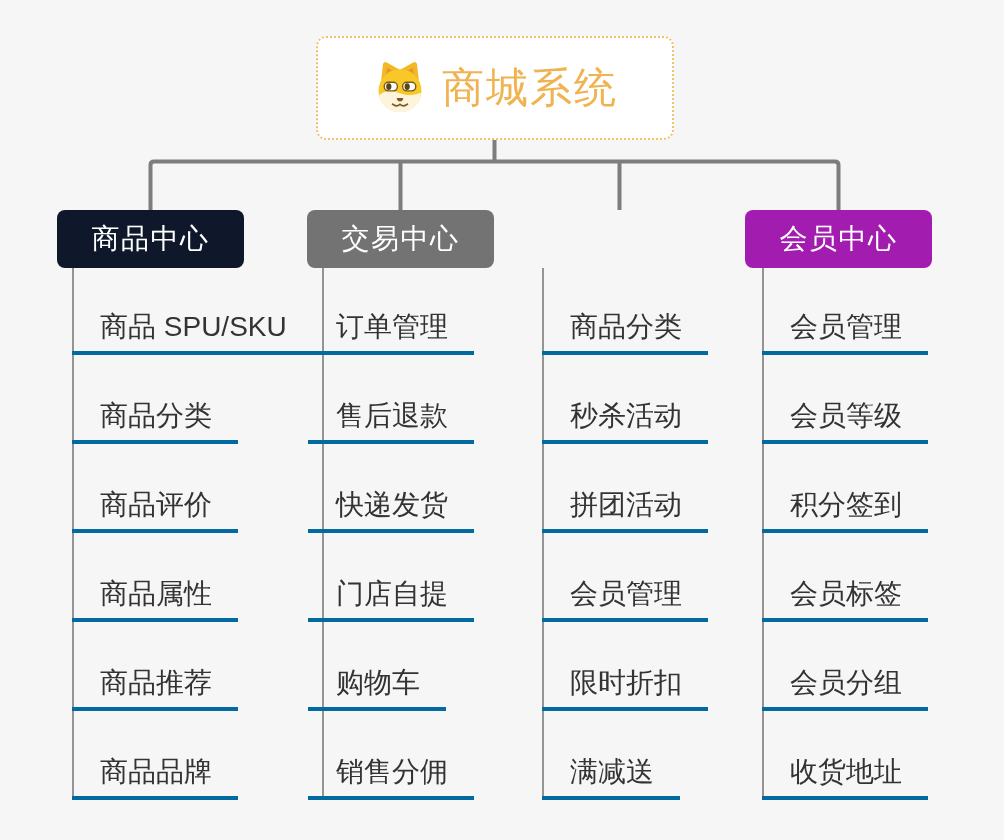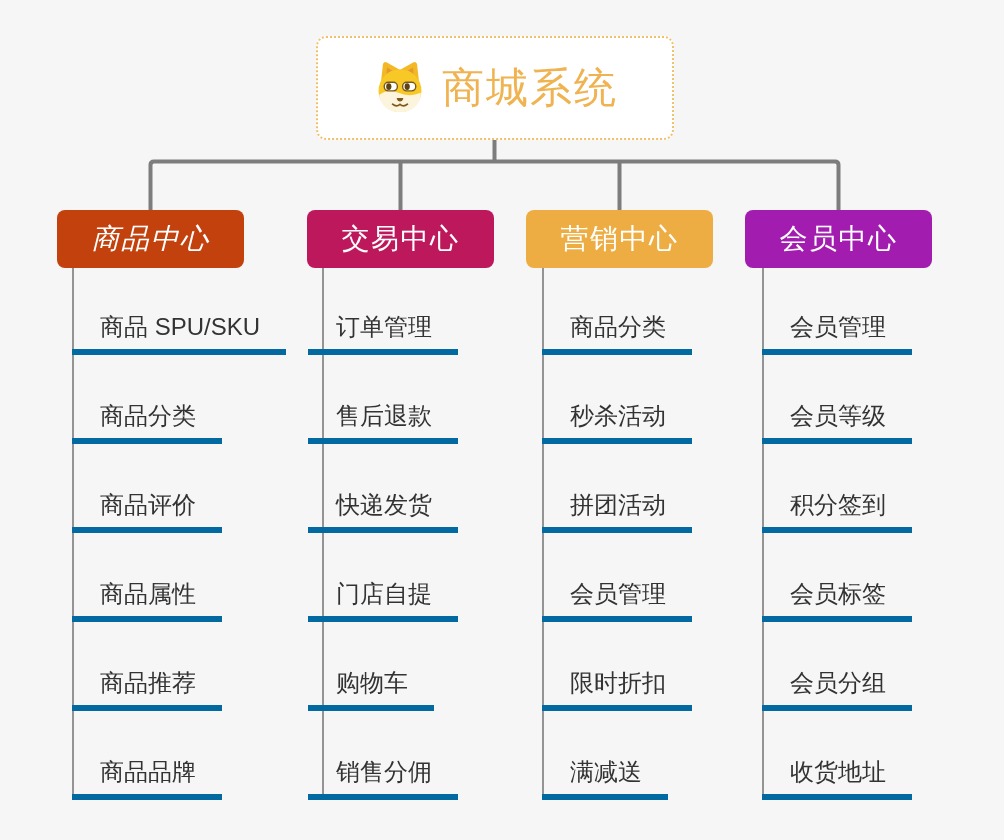--- a/index.html
+++ b/index.html
@@ -55,22 +55,22 @@
   .col-0{left:72px;}
   .col-1{left:308px;}
   .col-2{left:542px;}
   .col-3{left:762px;}
   .leaf-slot{
     height:89px;display:flex;align-items:flex-end;justify-content:flex-start;
   }
   .leaf{
     display:inline-block;white-space:nowrap;
     padding:0 26px 7px 28px;
-    border-bottom:6px solid #0369a1;
-    font-size:24px;color:#333333;line-height:1.25;
+    border-bottom:4px solid #0369a1;
+    font-size:28px;color:#333333;line-height:1.25;
   }
 </style>
 </head>
 <body>
 
 <div id="canvas">
 
   <svg id="connector-layer" width="1004" height="840" viewBox="0 0 1004 840">
     <g stroke="#7d7d7d" stroke-width="4" fill="none">
       <path d="M494.5 139 L494.5 161.5"></path>
@@ -91,28 +91,25 @@
       <rect x="14" y="25.5" rx="4.6" ry="4.6" width="15" height="9.8" fill="#ffffff" stroke="#7a5a18" stroke-width="1.6"></rect>
       <rect x="35" y="25.5" rx="4.6" ry="4.6" width="15" height="9.8" fill="#ffffff" stroke="#7a5a18" stroke-width="1.6"></rect>
       <ellipse cx="19.2" cy="30.4" rx="3" ry="3.9" fill="#5d4312"></ellipse>
       <ellipse cx="40.2" cy="30.4" rx="3" ry="3.9" fill="#5d4312"></ellipse>
       <path d="M29 43.5 h6 q1.1 0 .7 1.1 q-1.2 2.9 -3.7 2.9 q-2.5 0 -3.7 -2.9 q-.4 -1.1 .7 -1.1 z" fill="#7a5a18"></path>
       <path d="M23.5 50.5 q4.5 3.6 8.5 .2 q4 3.4 8.5 -.2" fill="none" stroke="#7a5a18" stroke-width="2" stroke-linecap="round"></path>
     </svg>
     <span class="root-title">商城系统</span>
   </div>
 
-  <div class="branch-node branch-0" style="background-color: #c2410c; font-style: italic;">
+  <div class="branch-node branch-0" style="background-color: #0f172a;">
     <span>商品中心</span>
   </div>
-  <div class="branch-node branch-1" style="background-color: #be185d;">
+  <div class="branch-node branch-1" style="background-color: #737373;">
     <span>交易中心</span>
-  </div>
-  <div class="branch-node branch-2" style="background-color: rgb(238, 173, 67);">
-    <span>营销中心</span>
   </div>
   <div class="branch-node branch-3" style="background-color: #a21caf; text-align: center;">
     <span>会员中心</span>
   </div>
 
   <div class="spine spine-0"></div>
   <div class="spine spine-1"></div>
   <div class="spine spine-2"></div>
   <div class="spine spine-3"></div>
 

